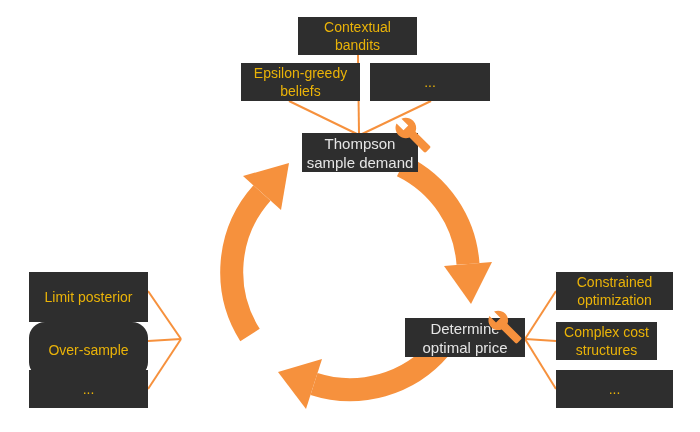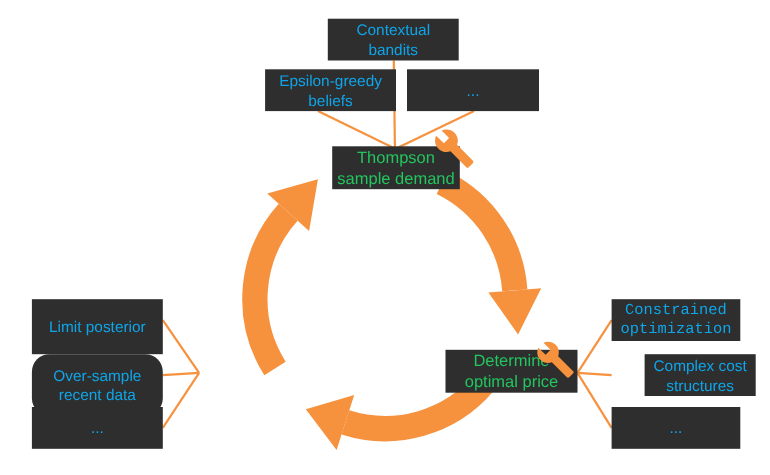--- a/index.html
+++ b/index.html
@@ -25,38 +25,38 @@
     position: absolute;
     background: #2E2E2E;
     display: flex;
     flex-direction: column;
     align-items: center;
     justify-content: center;
     text-align: center;
     z-index: 2;
     box-sizing: border-box;
   }
-  .satellite { color: #0ea5e9; font-size: 14px; line-height: 18px; }
-  .node { color: #22c55e; font-size: 15px; line-height: 19px; }
+  .satellite { color: #eab308; font-size: 14px; line-height: 18px; }
+  .node { color: #e5e5e5; font-size: 15px; line-height: 19px; }
   .box span { display: block; white-space: nowrap; }
   .wrench {
     position: absolute;
     z-index: 3;
     pointer-events: none;
   }
   .wrench svg { display: block; }
   
   #sat-contextual { left: 298px; top: 17px;  width: 119px; height: 38px; }
   #sat-epsilon    { left: 241px; top: 63px;  width: 119px; height: 38px; }
   #sat-top-more   { left: 370px; top: 63px;  width: 120px; height: 38px; }
   #sat-limit      { left: 29px;  top: 272px; width: 119px; height: 50px; }
   #sat-oversample { left: 29px;  top: 322px; width: 119px; height: 56px; border-radius: 16px; }
   #sat-left-more  { left: 29px;  top: 370px; width: 119px; height: 38px; }
-  #sat-constrained{ left: 556px; top: 272px; width: 117px; height: 38px; font-family: Liberation Mono, monospace; }
-  #sat-complex    { left: 556px; top: 322px; width: 101px; height: 38px; margin-left: 30px; }
+  #sat-constrained{ left: 556px; top: 272px; width: 117px; height: 38px; }
+  #sat-complex    { left: 556px; top: 322px; width: 101px; height: 38px; }
   #sat-right-more { left: 556px; top: 370px; width: 117px; height: 38px; }
   
   #node-thompson  { left: 302px; top: 133px; width: 116px; height: 39px; }
   #node-update    { left: 181px; top: 319px; width: 118px; height: 38px; }
   #node-determine { left: 405px; top: 318px; width: 120px; height: 39px; }
   
   #node-thompson  .wrench { left: 92px; top: -17px; }
   #node-update    .wrench { left: 80px; top: -8px;  }
   #node-determine .wrench { left: 82px; top: -9px;  }
 </style>
@@ -101,21 +101,20 @@
   </div>
   <div class="box satellite" id="sat-top-more">
     <span>...</span>
   </div>
 
   <div class="box satellite" id="sat-limit">
     <span>Limit posterior</span>
   </div>
   <div class="box satellite" id="sat-oversample">
     <span>Over-sample</span>
-    <span>recent data</span>
   </div>
   <div class="box satellite" id="sat-left-more">
     <span>...</span>
   </div>
 
   <div class="box satellite" id="sat-constrained">
     <span>Constrained</span>
     <span>optimization</span>
   </div>
   <div class="box satellite" id="sat-complex">

